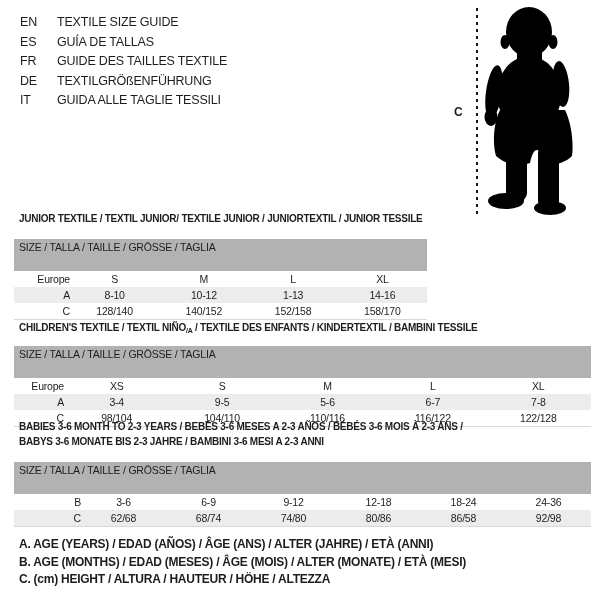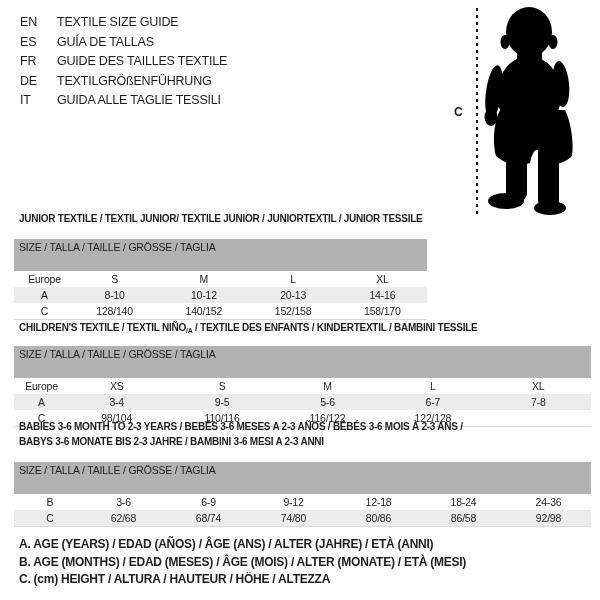--- a/index.html
+++ b/index.html
@@ -33,21 +33,21 @@
 
   
   .size-table { position:absolute; left:14px; border-bottom:1px solid #d9d9d9; }
   .size-header {
     background:var(--header_bar,#b2b2b2); height:32px; line-height:16px;
     font-size:10.5px; letter-spacing:-0.2px; padding-left:5px; color:#1d1d1b;
   }
   .trow { display:grid; height:16px; line-height:16px; font-size:10.5px; letter-spacing:-0.2px; }
   .trow.alt { background:var(--alt_row,#ececec); }
   .cell { text-align:center; overflow:hidden; }
-  .cell.label { text-align:center; padding-left:5px; }
+  .cell.label { text-align:right; padding-left:5px; }
 
   
   .footnotes { position:absolute; left:19px; top:536px; }
   .footnote { font-weight:bold; font-size:12px; letter-spacing:-0.25px; line-height:17.5px; white-space:nowrap; }
 
   
   #table-junior   { top:239px; width:413px; --c1:56px; }
   #table-children { top:346px; width:577px; --c1:50px; }
   #table-babies   { top:462px; width:577px; --c1:67px; }
   #title-junior   { top:211px; }
@@ -112,21 +112,21 @@
       <div class="cell label">Europe</div>
       <div class="cell">S</div>
       <div class="cell">M</div>
       <div class="cell">L</div>
       <div class="cell">XL</div>
     </div>
     <div class="trow alt" style="grid-template-columns: var(--c1) repeat(4, 1fr);">
       <div class="cell label">A</div>
       <div class="cell">8-10</div>
       <div class="cell">10-12</div>
-      <div class="cell">20-13</div>
+      <div class="cell">1-13</div>
       <div class="cell">14-16</div>
     </div>
     <div class="trow" style="grid-template-columns: var(--c1) repeat(4, 1fr);">
       <div class="cell label">C</div>
       <div class="cell">128/140</div>
       <div class="cell">140/152</div>
       <div class="cell">152/158</div>
       <div class="cell">158/170</div>
     </div>
   </div>
@@ -148,20 +148,21 @@
       <div class="cell label">A</div>
       <div class="cell">3-4</div>
       <div class="cell">9-5</div>
       <div class="cell">5-6</div>
       <div class="cell">6-7</div>
       <div class="cell">7-8</div>
     </div>
     <div class="trow" style="grid-template-columns: var(--c1) repeat(5, 1fr);">
       <div class="cell label">C</div>
       <div class="cell">98/104</div>
+      <div class="cell">104/110</div>
       <div class="cell">110/116</div>
       <div class="cell">116/122</div>
       <div class="cell">122/128</div>
     </div>
   </div>
 
 <div class="section-title" id="title-babies">
   <div>BABIES 3-6 MONTH TO 2-3 YEARS / BEBÉS 3-6 MESES A 2-3 AÑOS / BÉBÉS 3-6 MOIS À 2-3 ANS /</div>
   <div>BABYS 3-6 MONATE BIS 2-3 JAHRE / BAMBINI 3-6 MESI A 2-3 ANNI</div>
 </div>

